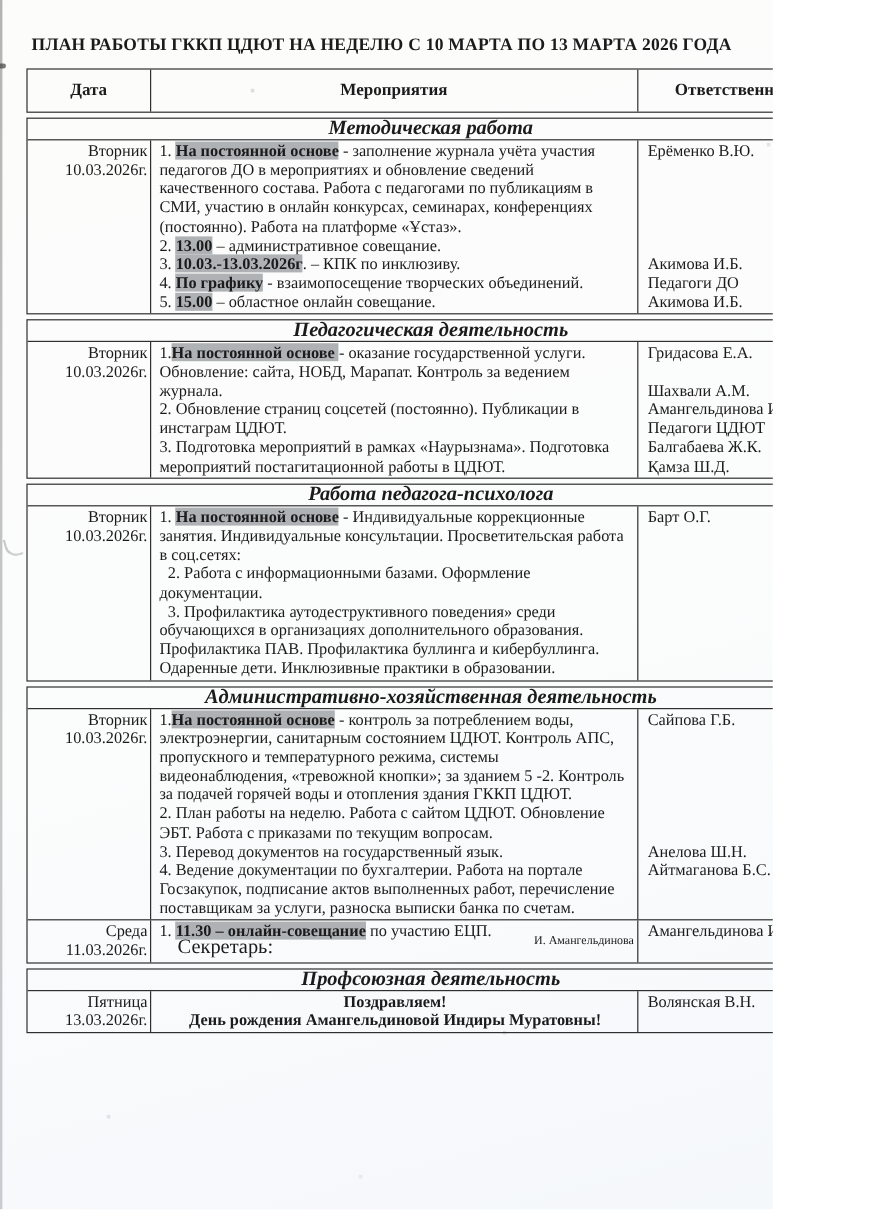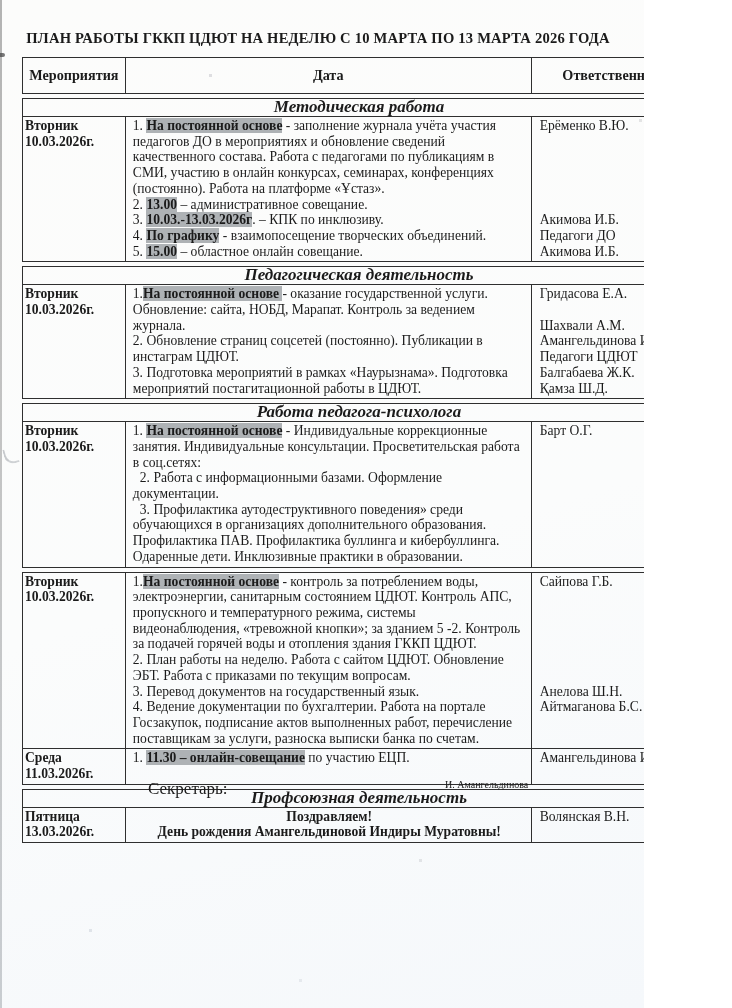--- a/index.html
+++ b/index.html
@@ -16,21 +16,21 @@
   .block{border:1.5px solid var(--bd,#2f2f2f);margin-bottom:4px;background:transparent;}
   .trow{display:grid;grid-template-columns:15.3% 60.4% 24.3%;align-items:stretch;}
   .cell{font-size:13.6px;line-height:15.7px;padding:1px 5px 2px 7px;}
   .hcell{font-weight:bold;text-align:center;font-size:14.2px;padding:9px 2px;line-height:17px;}
   .bdr{border-right:1.5px solid var(--bd,#2f2f2f);}
   .rowsep{border-top:1.5px solid var(--bd,#2f2f2f);}
   .sec-title{
     font-weight:bold;text-align:center;font-size:17px;line-height:16px;
     border-bottom:1.5px solid var(--bd,#2f2f2f);padding:0 0 1px;font-style:italic;
   }
-  .date{text-align:left;padding-left:2px;padding-right:2px;font-weight:bold;}
+  .date{text-align:right;padding-left:2px;padding-right:2px;}
   .resp{padding-left:8px;}
   .line{min-height:15.7px;}
   .para{margin:0;}
   .indent{text-indent:7px;}
   .center-ev{text-align:center;}
   .center-ev .para{font-weight:bold;}
   .b{font-weight:bold;}
   .h{background:var(--hl,#aeb2b5);}
   .footer-label{position:absolute;left:148px;top:779px;font-size:17px;}
   .footer-name{position:absolute;left:445px;top:779px;font-size:10px;}
@@ -57,22 +57,22 @@
   <div class="edge-left"></div>
   <div class="nick"></div>
   <div class="squiggle"></div>
   <div class="speckles"></div>
 
   <div class="doc-title">ПЛАН РАБОТЫ ГККП ЦДЮТ НА НЕДЕЛЮ С 10 МАРТА ПО 13 МАРТА 2026 ГОДА</div>
 
   <div class="table-wrap">
       <div class="block">
         <div class="trow">
+          <div class="cell hcell bdr">Дата</div>
           <div class="cell hcell bdr">Мероприятия</div>
-          <div class="cell hcell bdr">Дата</div>
           <div class="cell hcell">Ответственный</div>
         </div>
       </div>
       <div class="block">
         <div class="sec-title">Методическая работа</div>
         <div class="trow">
           <div class="cell date bdr">
             <div class="line">Вторник</div>
             <div class="line">10.03.2026г.</div>
           </div>
@@ -131,20 +131,21 @@
             <div class="para"><span>1. </span><span class="b h">На постоянной основе</span><span> - Индивидуальные коррекционные занятия. Индивидуальные консультации. Просветительская работа в соц.сетях:</span></div>
             <div class="para indent"><span>2. Работа с информационными базами. Оформление документации.</span></div>
             <div class="para indent"><span>3. Профилактика аутодеструктивного поведения» среди обучающихся в организациях дополнительного образования. Профилактика ПАВ. Профилактика буллинга и кибербуллинга. Одаренные дети. Инклюзивные практики в образовании.</span></div>
           </div>
           <div class="cell resp">
             <div class="line">Барт О.Г.</div>
           </div>
         </div>
       </div>
       <div class="block">
+        <div class="sec-title">Административно-хозяйственная деятельность</div>
         <div class="trow">
           <div class="cell date bdr">
             <div class="line">Вторник</div>
             <div class="line">10.03.2026г.</div>
           </div>
           <div class="cell events bdr">
             <div class="para"><span>1.</span><span class="b h">На постоянной основе</span><span>  - контроль за потреблением воды, электроэнергии, санитарным состоянием ЦДЮТ. Контроль АПС, пропускного и температурного режима, системы видеонаблюдения, «тревожной кнопки»; за  зданием 5 -2. Контроль за подачей горячей воды и отопления здания ГККП ЦДЮТ.</span></div>
             <div class="para"><span>2. План работы на неделю. Работа с сайтом ЦДЮТ. Обновление ЭБТ. Работа с приказами по текущим вопросам.</span></div>
             <div class="para"><span>3. Перевод документов на государственный язык.</span></div>
             <div class="para"><span>4. Ведение документации по бухгалтерии. Работа на портале Госзакупок, подписание актов выполненных работ, перечисление поставщикам за услуги, разноска выписки банка по счетам.</span></div>

